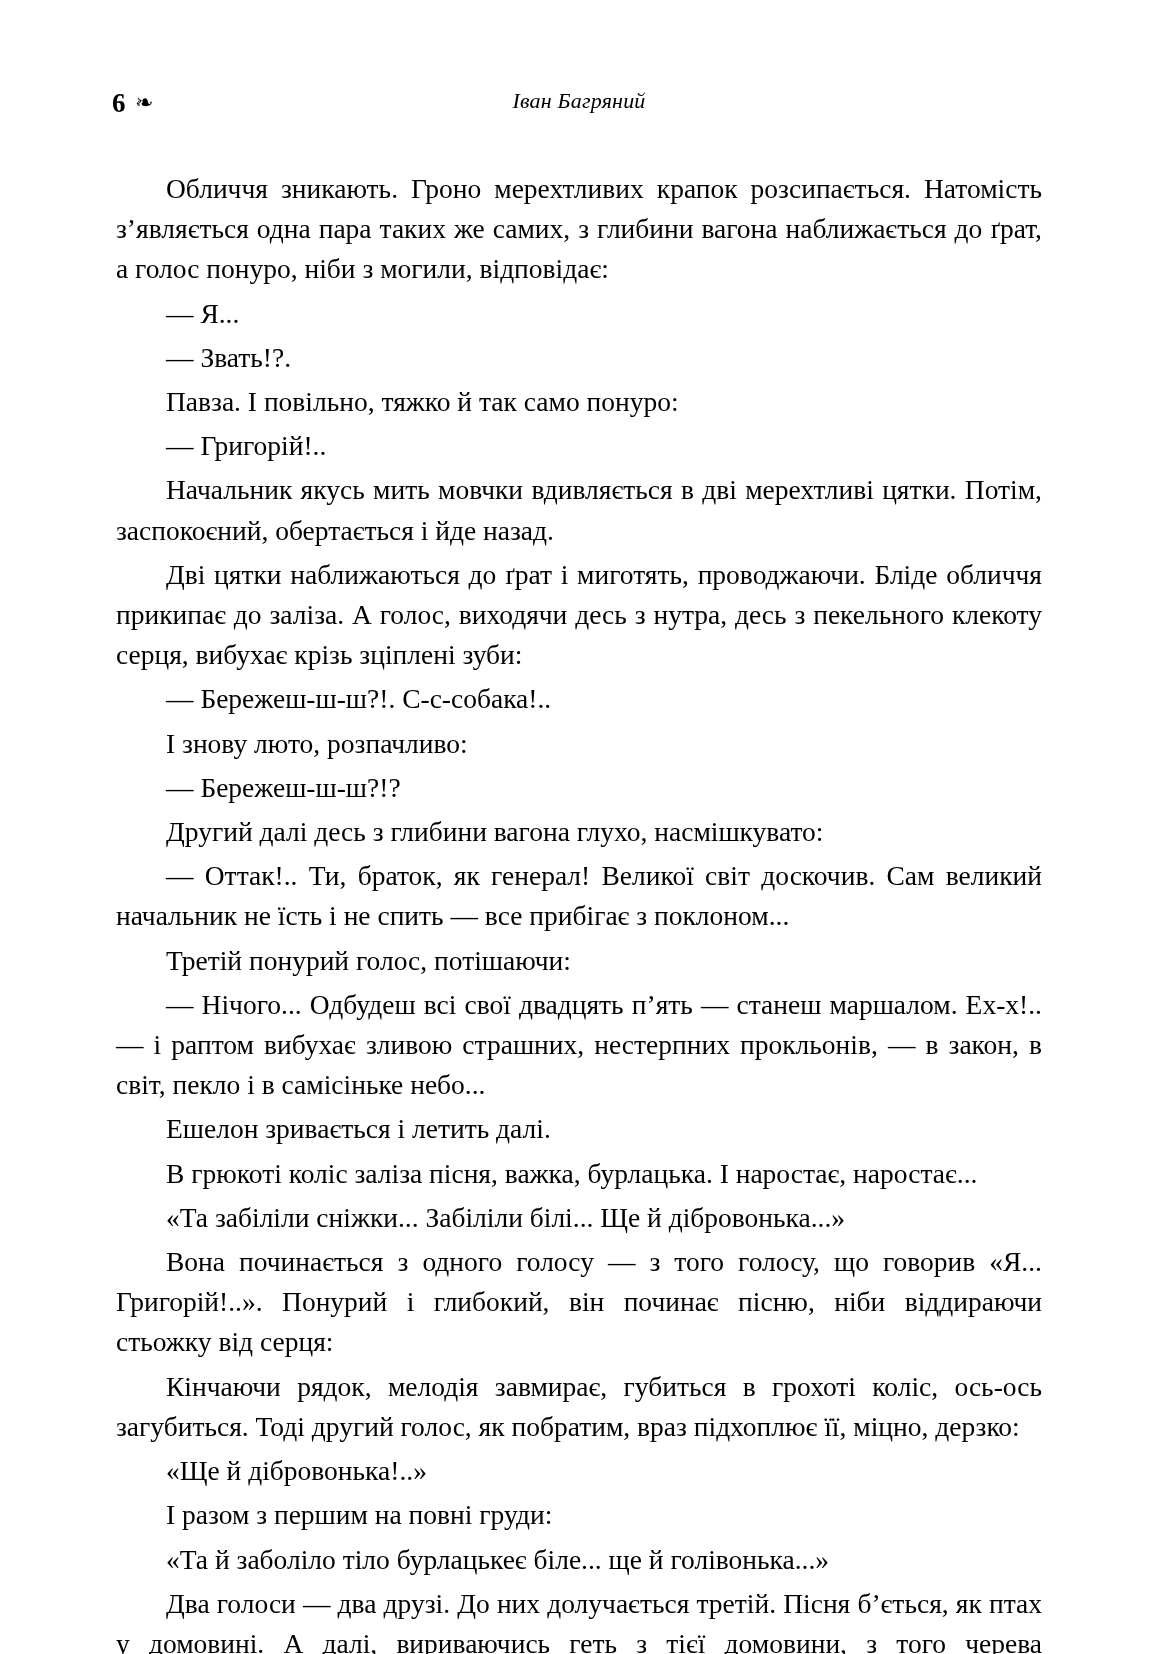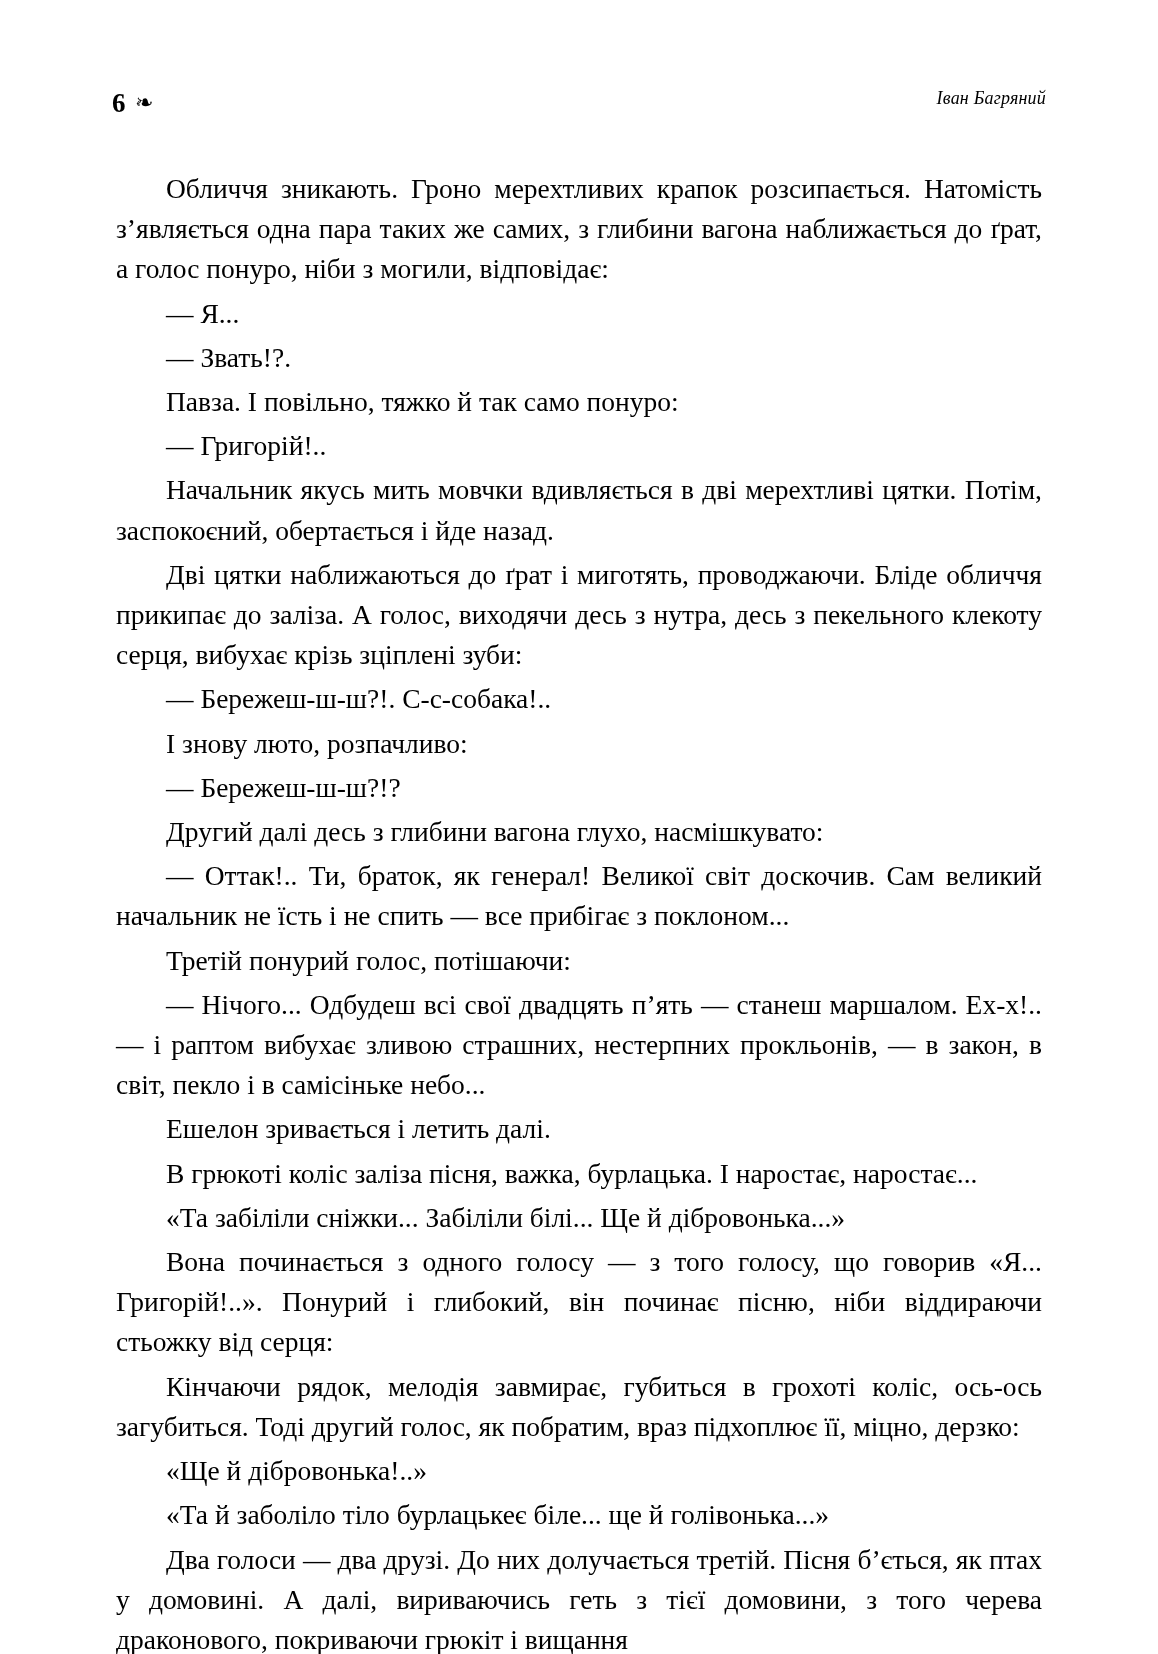--- a/index.html
+++ b/index.html
@@ -38,24 +38,24 @@
     font-size: 22px;
     margin-left: 9px;
     position: relative;
     top: -2px;
     color: #000;
   }
   .running-title {
     position: absolute;
     left: 0;
     right: 0;
-    text-align: right;
+    text-align: center;
     font-family: "Liberation Serif", serif;
     font-style: italic;
-    font-size: 18px;
+    font-size: 22px;
     color: #000;
     letter-spacing: 0.2px;
   }
   .textblock {
     position: absolute;
     top: 165px;
     left: 112px;
     width: 934px;
     font-size: 27.5px;
     line-height: 40.2px;
@@ -94,17 +94,18 @@
     <p>Другий далі десь з глибини вагона глухо, насмішкувато:</p>
     <p>— Оттак!.. Ти, браток, як генерал! Великої світ доскочив. Сам великий начальник не їсть і не спить — все прибігає з покло­ном...</p>
     <p>Третій понурий голос, потішаючи:</p>
     <p>— Нічого... Одбудеш всі свої двадцять п’ять — станеш мар­шалом. Ех-х!.. — і раптом вибухає зливою страшних, нестерпних прокльонів, — в закон, в світ, пекло і в самісіньке небо...</p>
     <p>Ешелон зривається і летить далі.</p>
     <p>В грюкоті коліс заліза пісня, важка, бурлацька. І наростає, наростає...</p>
     <p>«Та забіліли сніжки... Забіліли білі... Ще й дібровонька...»</p>
     <p>Вона починається з одного голосу — з того голосу, що гово­рив «Я... Григорій!..». Понурий і глибокий, він починає пісню, ні­би віддираючи стьожку від серця:</p>
     <p>Кінчаючи рядок, мелодія завмирає, губиться в грохоті коліс, ось-ось загубиться. Тоді другий голос, як побратим, враз підхоп­лює її, міцно, дерзко:</p>
     <p>«Ще й дібровонька!..»</p>
+    <p>І разом з першим на повні груди:</p>
     <p>«Та й заболіло тіло бурлацькеє біле... ще й голівонька...»</p>
     <p>Два голоси — два друзі. До них долучається третій. Пісня б’ється, як птах у домовині. А далі, вириваючись геть з тієї домо­вини, з того черева драконового, покриваючи грюкіт і вищання</p>
   </div>
 
 </div>
 
 </body></html>

